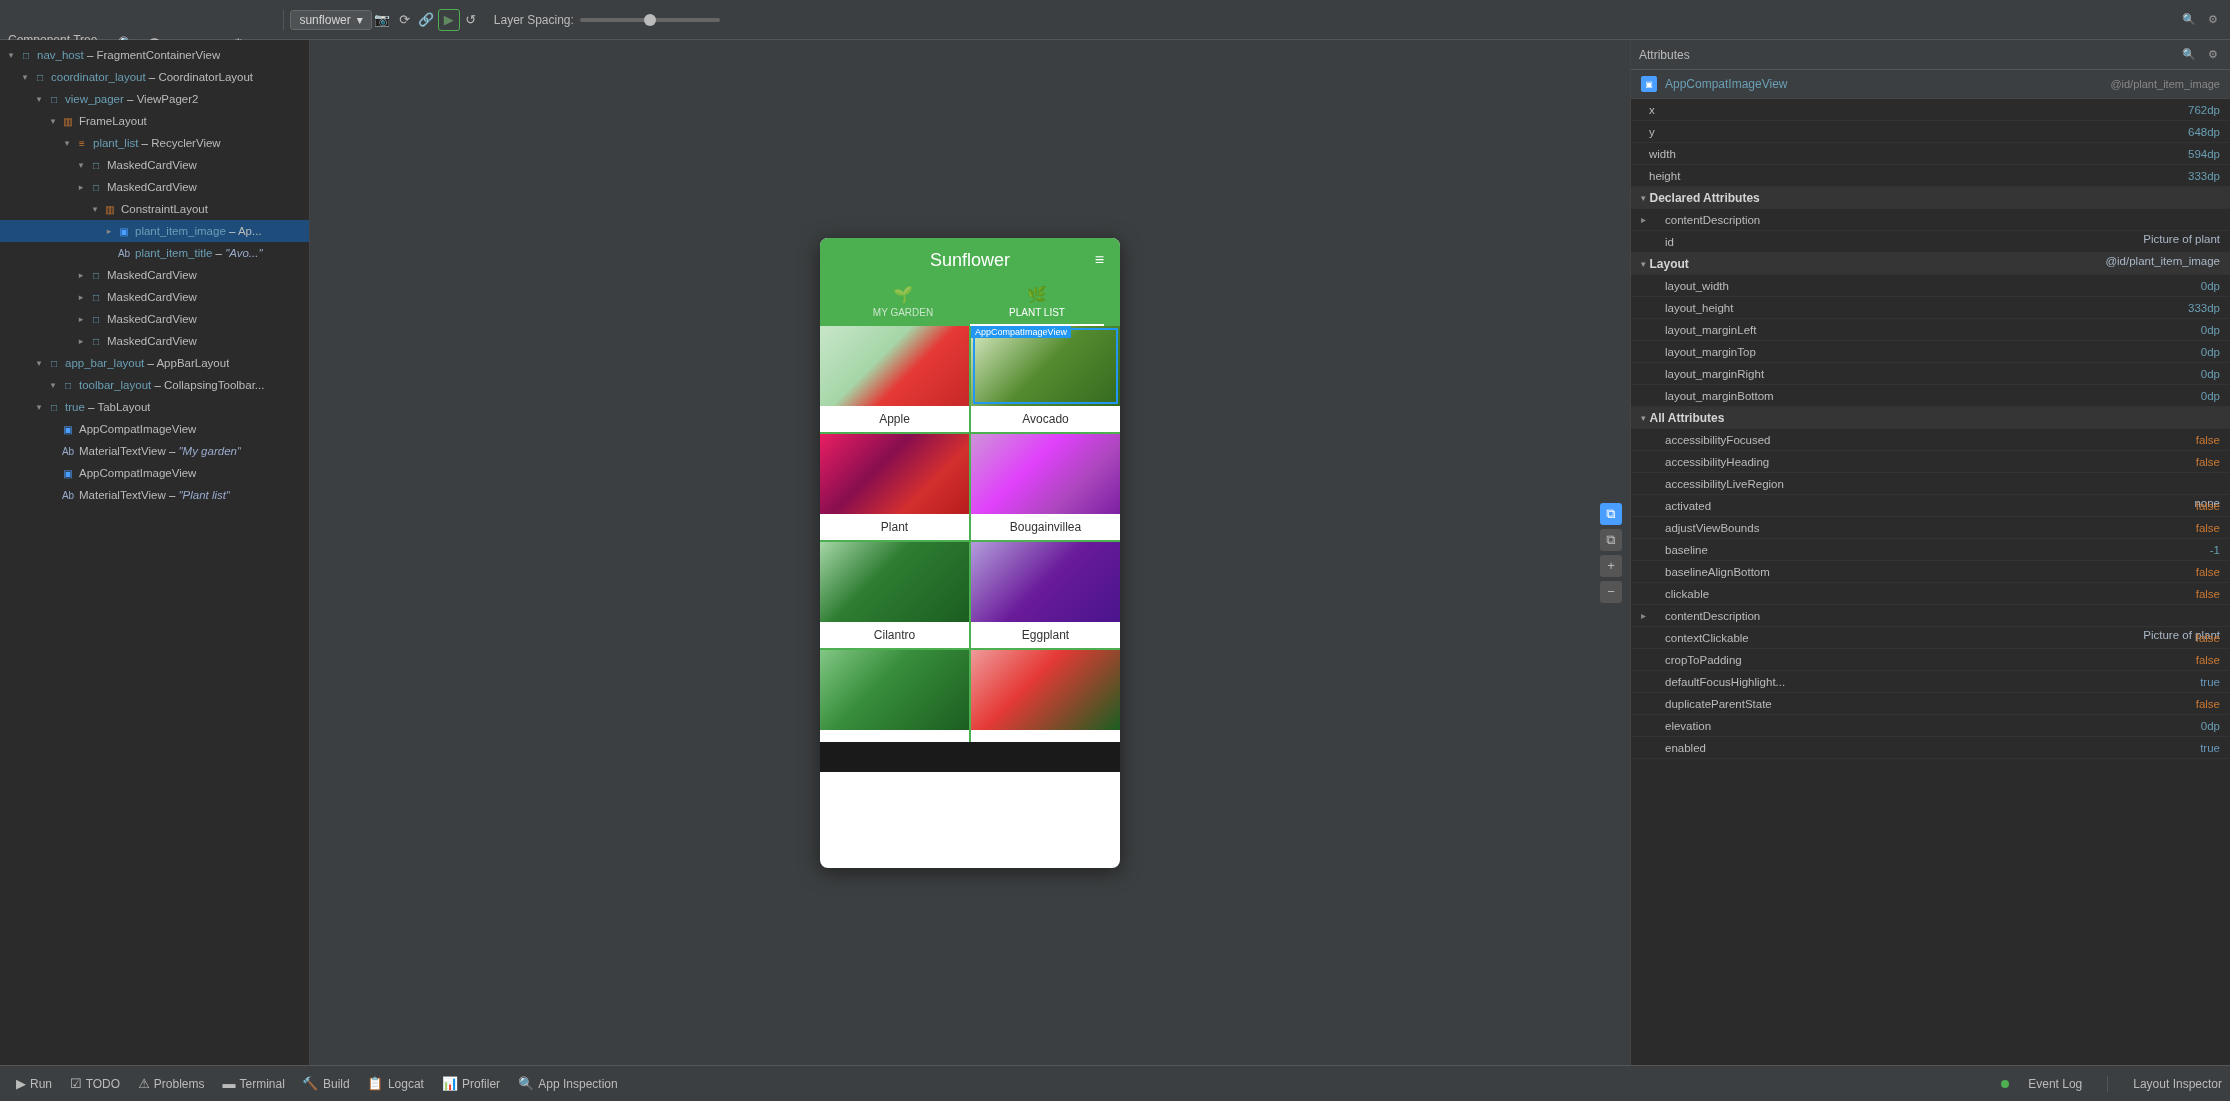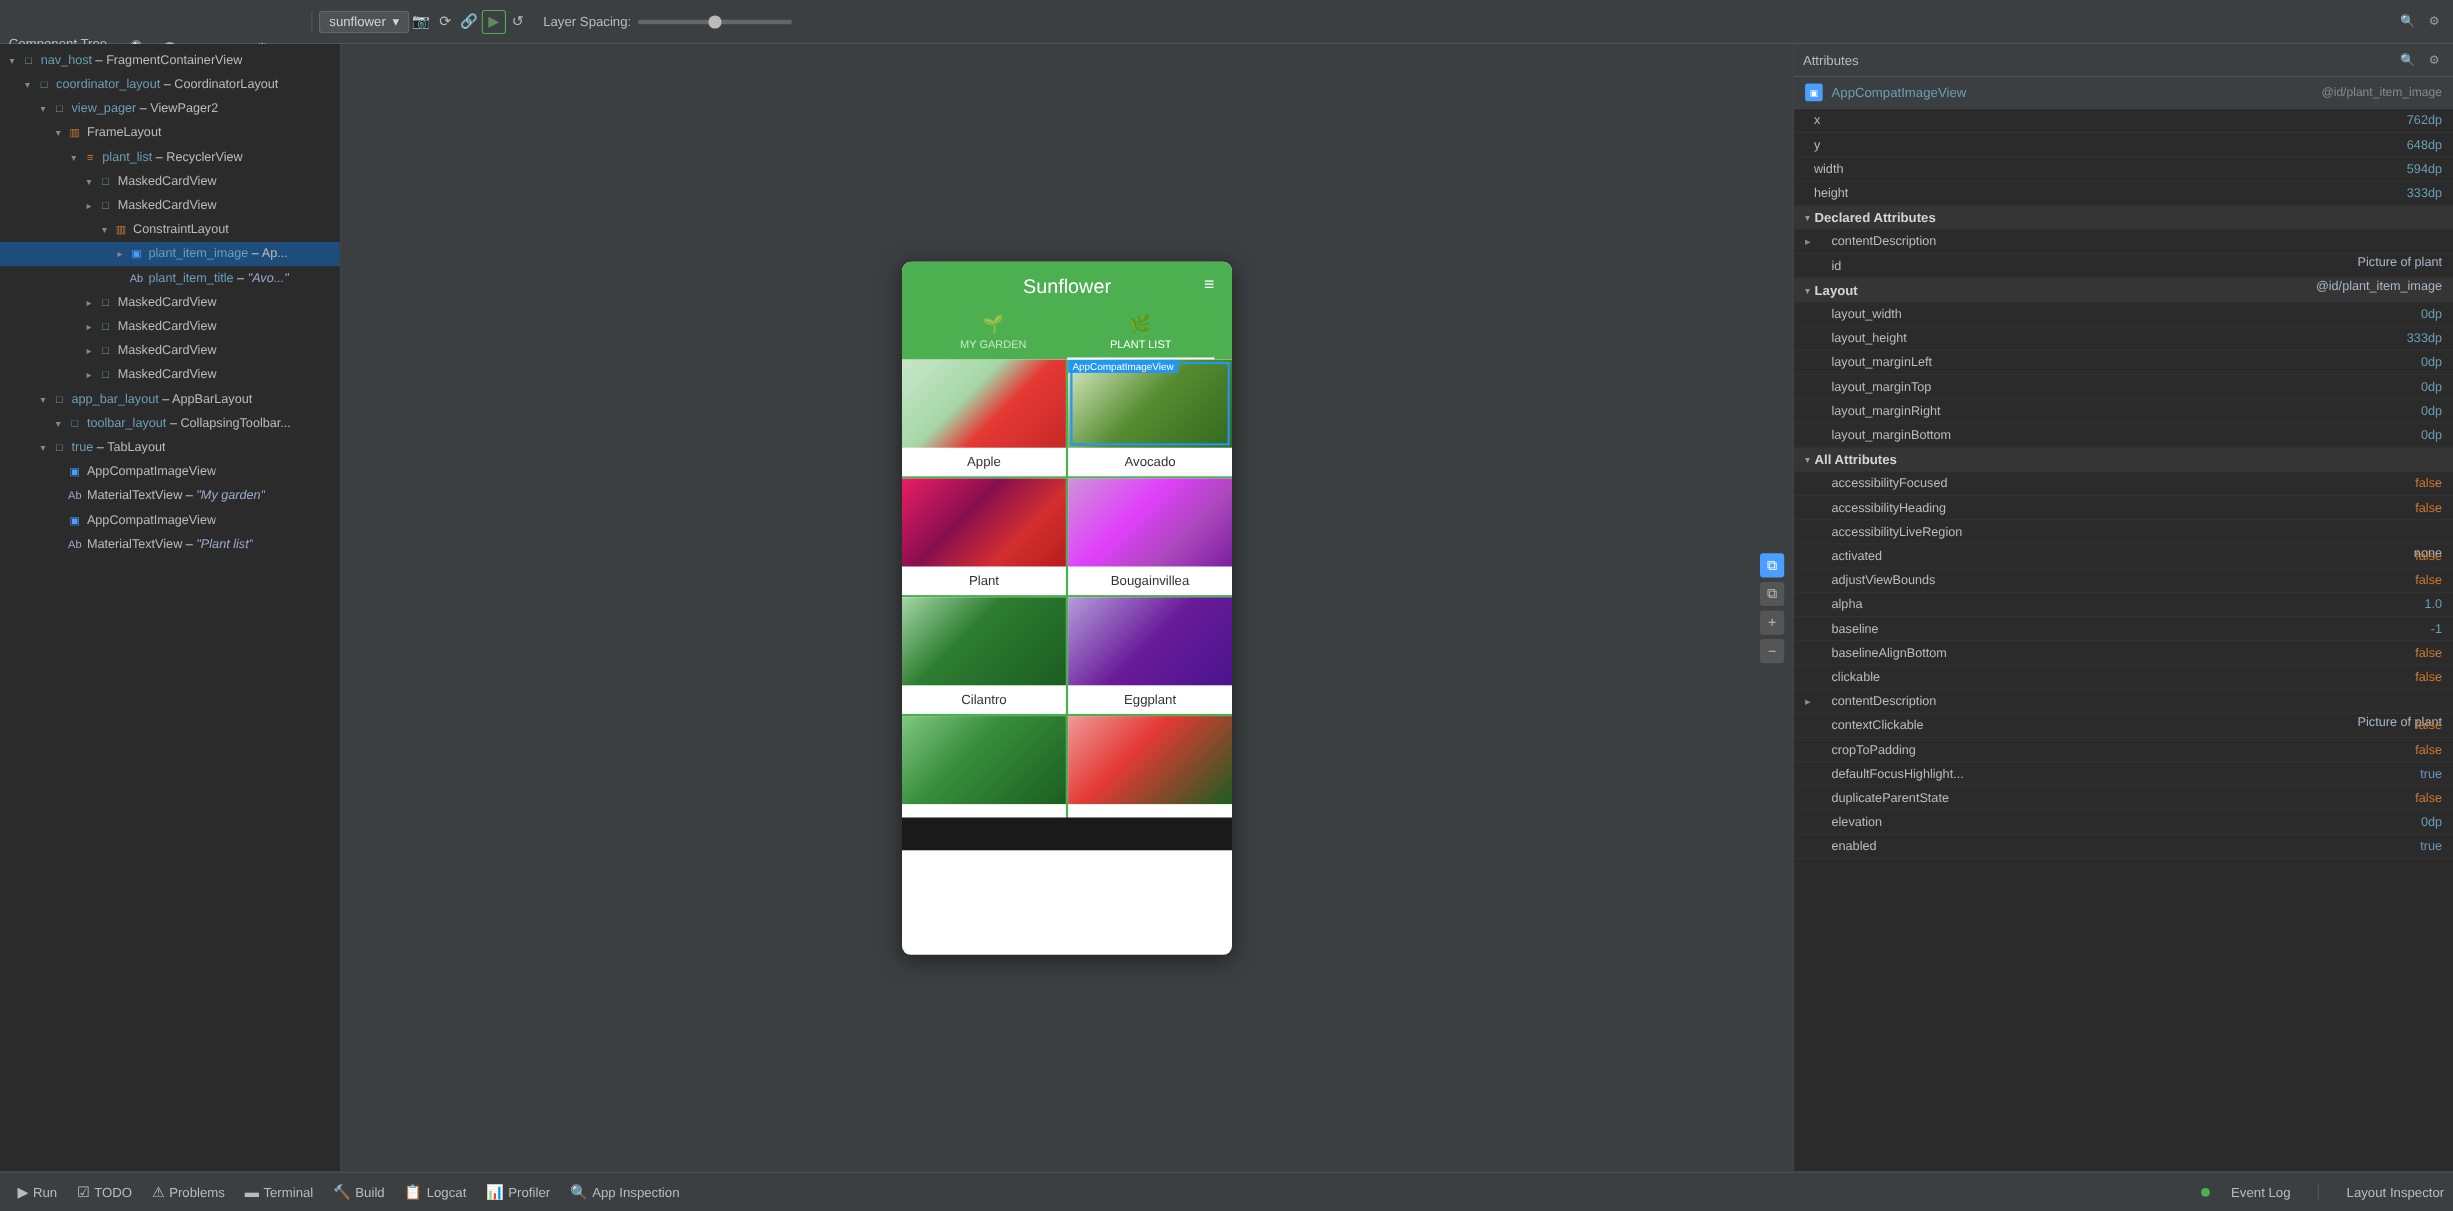--- a/index.html
+++ b/index.html
@@ -810,25 +810,20 @@
         <span class="attr-name">activated</span>
         <span class="attr-value bool-false">false</span>
       </div>
       <div class="attr-row">
         <span class="attr-expand-icon"></span>
         <span class="attr-name">adjustViewBounds</span>
         <span class="attr-value bool-false">false</span>
       </div>
       <div class="attr-row">
         <span class="attr-expand-icon"></span>
-        <span class="attr-name">alpha</span>
-        <span class="attr-value">1.0</span>
-      </div>
-      <div class="attr-row">
-        <span class="attr-expand-icon"></span>
         <span class="attr-name">baseline</span>
         <span class="attr-value">-1</span>
       </div>
       <div class="attr-row">
         <span class="attr-expand-icon"></span>
         <span class="attr-name">baselineAlignBottom</span>
         <span class="attr-value bool-false">false</span>
       </div>
       <div class="attr-row">
         <span class="attr-expand-icon"></span>

